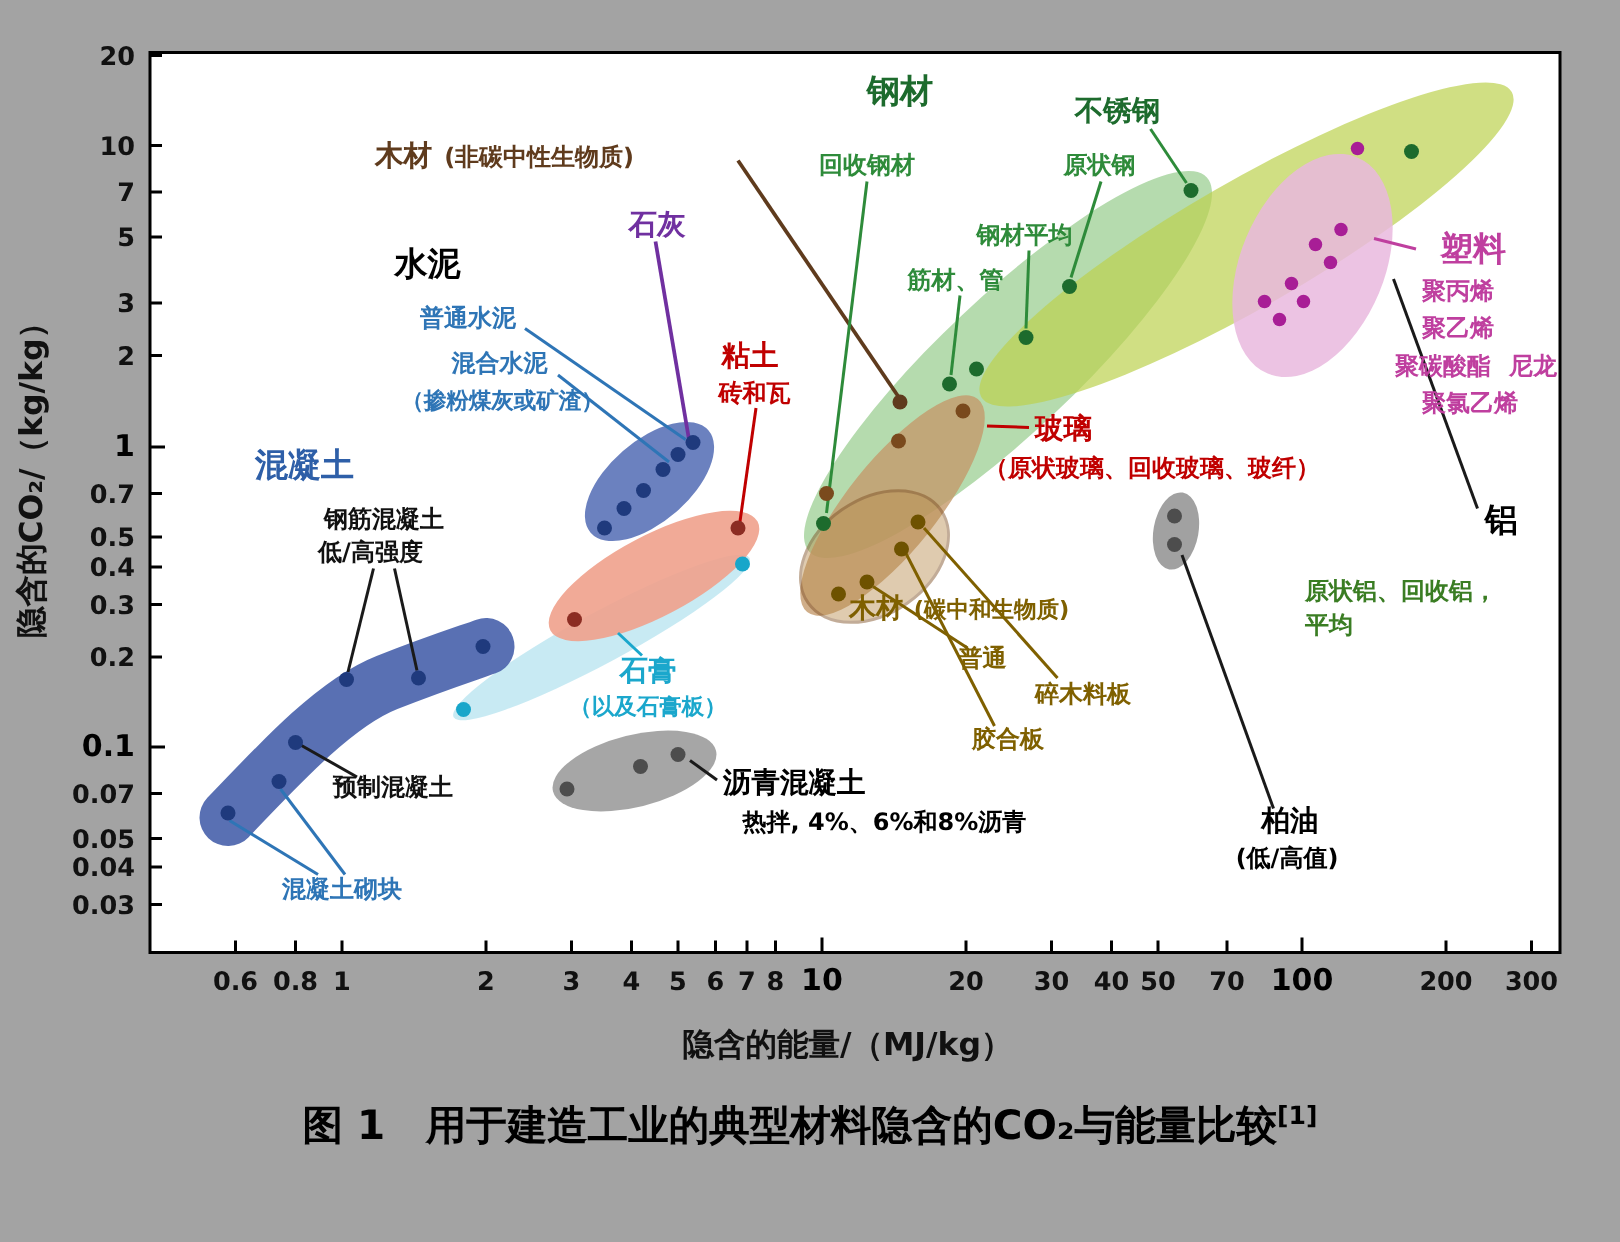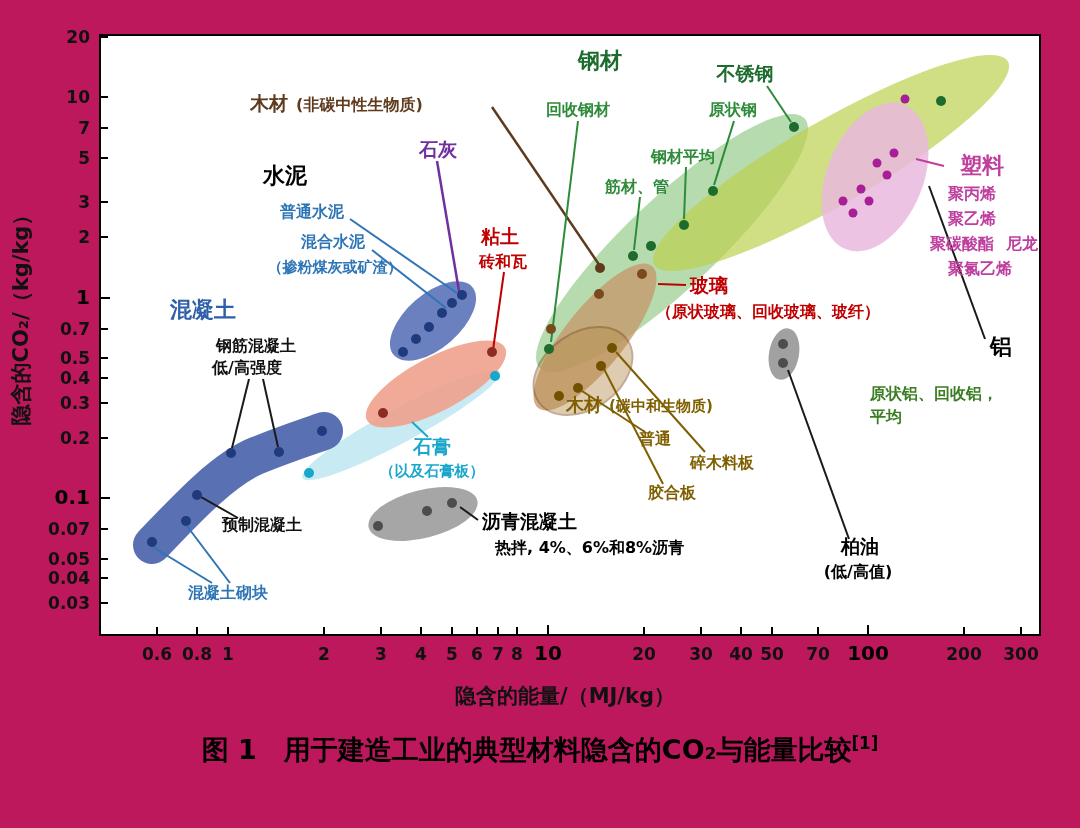--- a/index.html
+++ b/index.html
@@ -1,16 +1,16 @@
 <!DOCTYPE html>
 <html><head>
 <meta charset="utf-8">
 <style>
   html,body{margin:0;padding:0;background:#ffffff;}
-  .page{position:relative;width:1080px;height:828px;background:#be185d;overflow:hidden;
+  .page{position:relative;width:1080px;height:828px;background:#a3a3a3;overflow:hidden;
         font-family:"DejaVu Sans",sans-serif;}
   svg text{font-family:"DejaVu Sans",sans-serif;}
   .tick{font-size:17px;font-weight:700;fill:#111;}
   .tickbig{font-size:20px;font-weight:700;fill:#000;}
   .axis-title{font-size:21px;font-weight:700;fill:#111;}
   .title{font-size:22px;font-weight:700;}
   .title-sm{font-size:19px;font-weight:700;}
   .lbl{font-size:16px;font-weight:700;}
   .lbl-sm{font-size:15px;font-weight:700;}
   .caption{position:absolute;left:0;top:732px;width:1080px;text-align:center;

